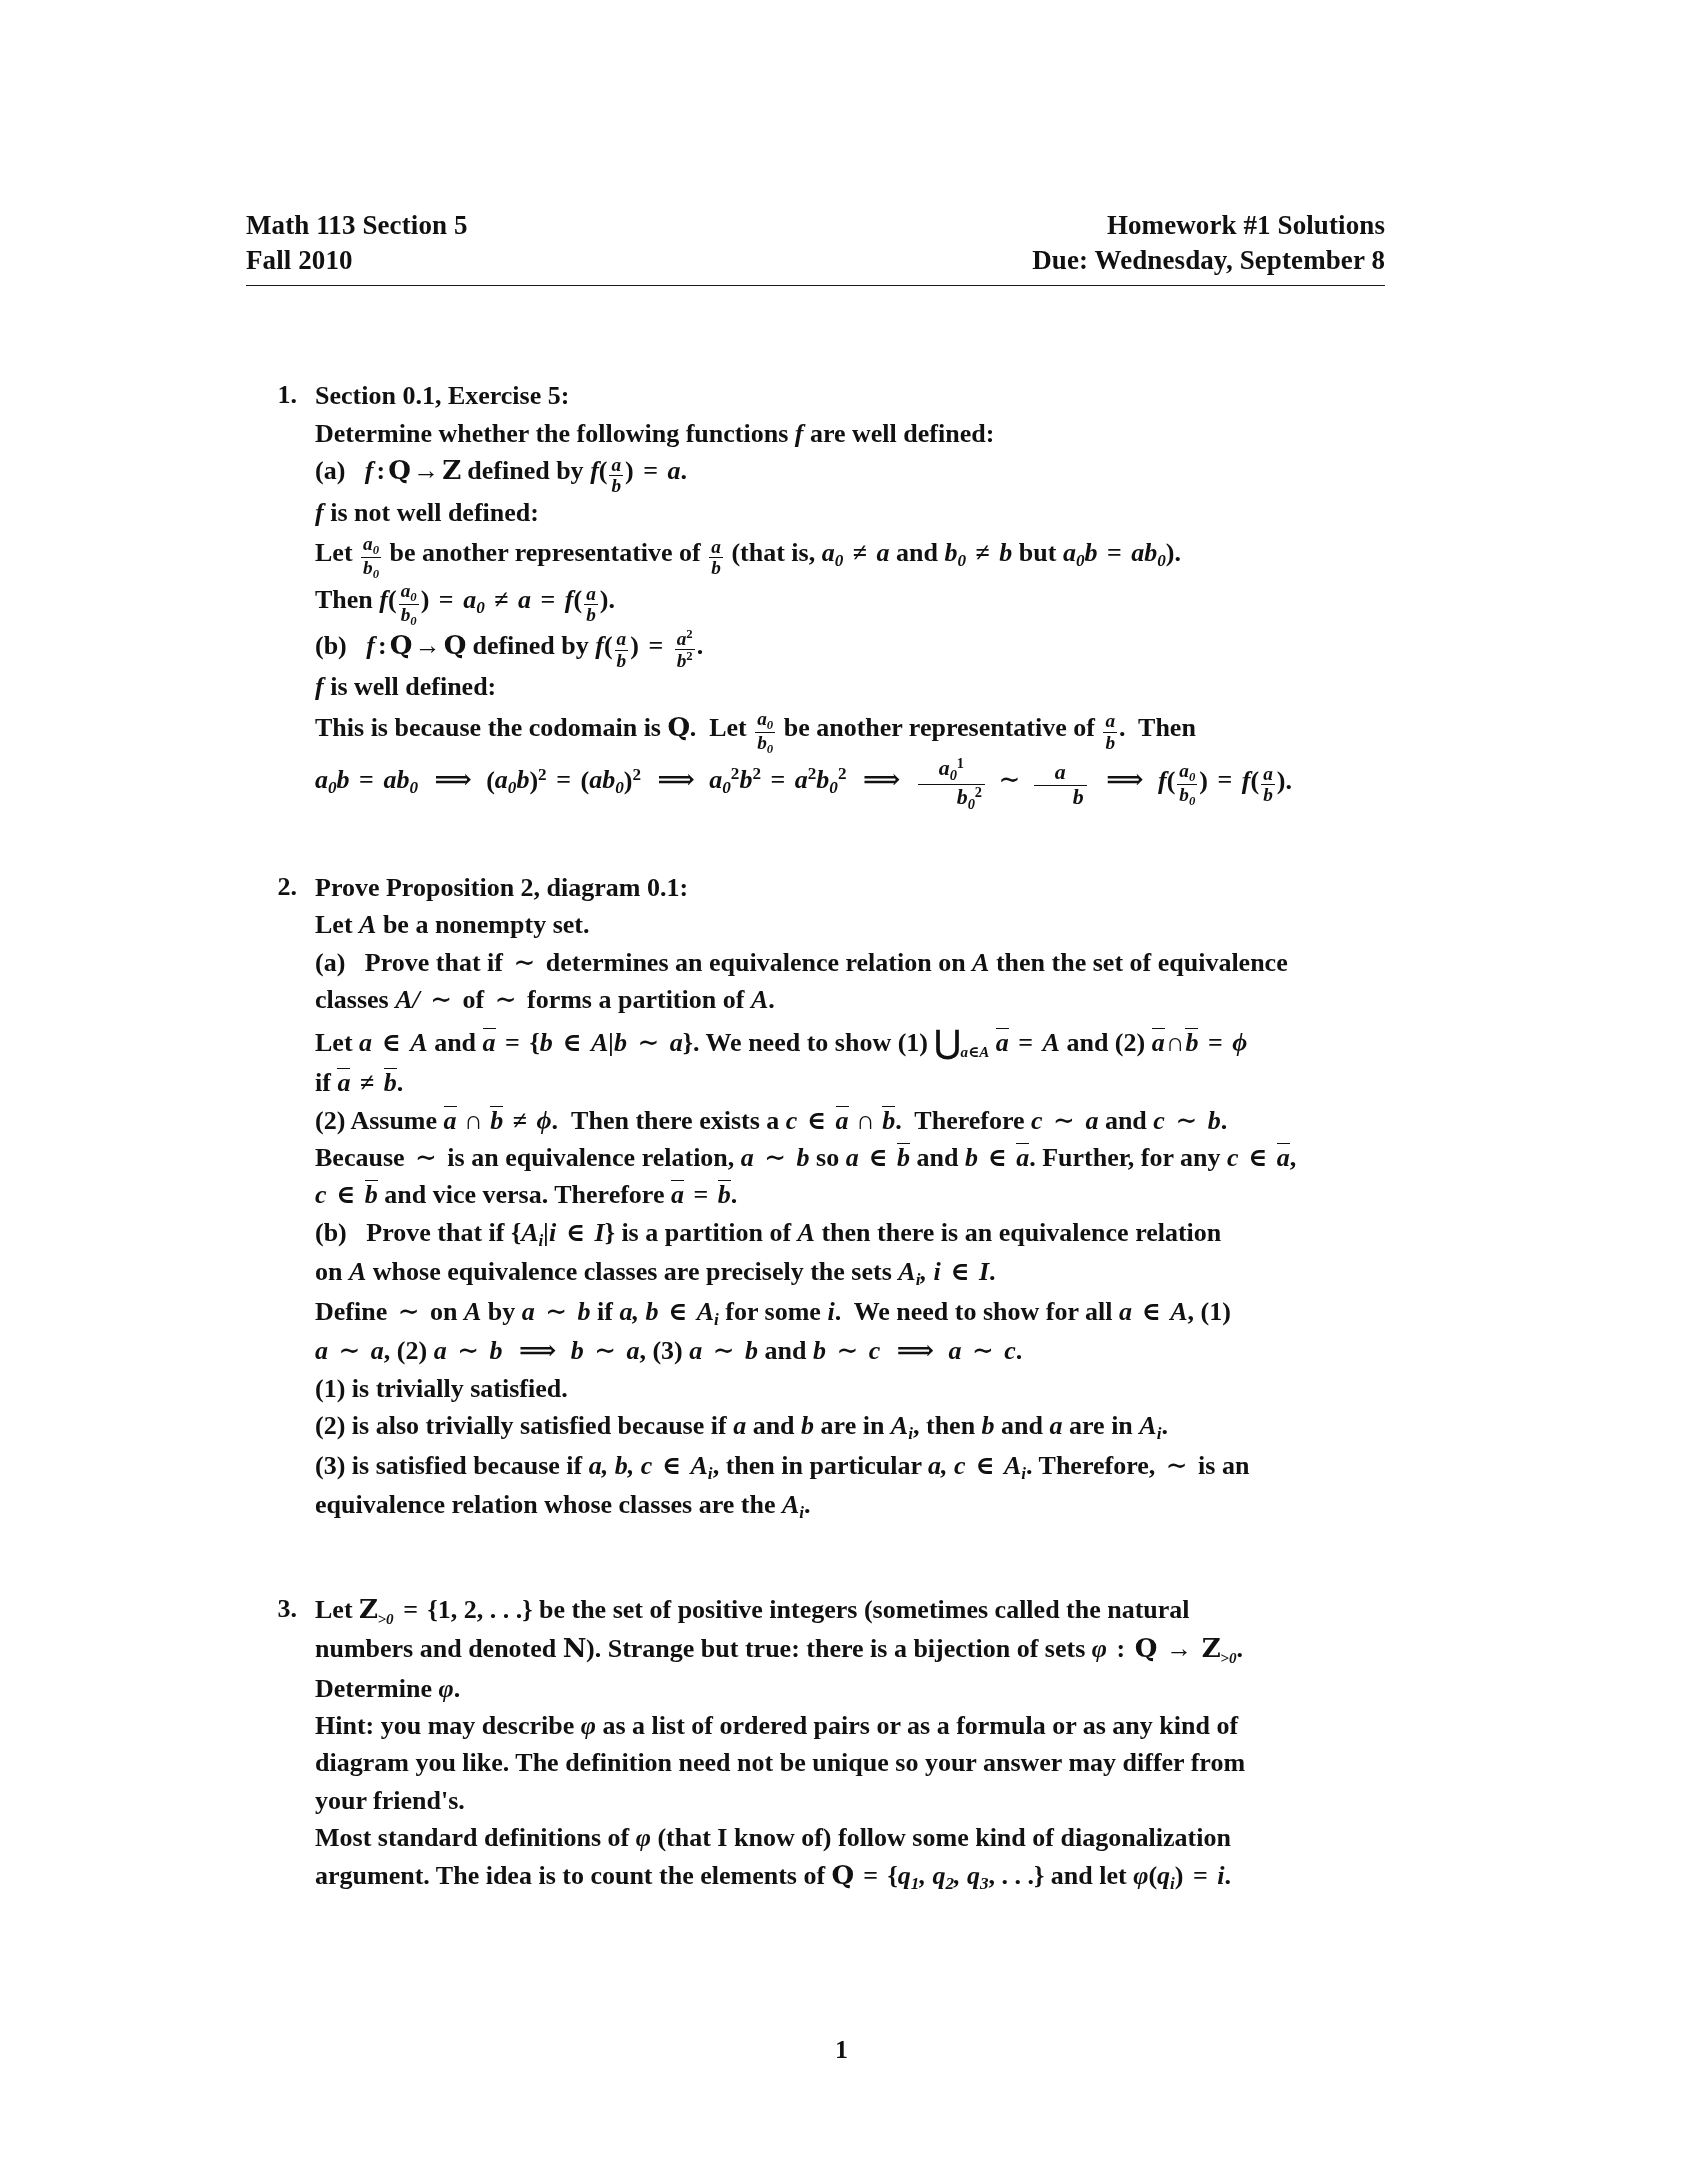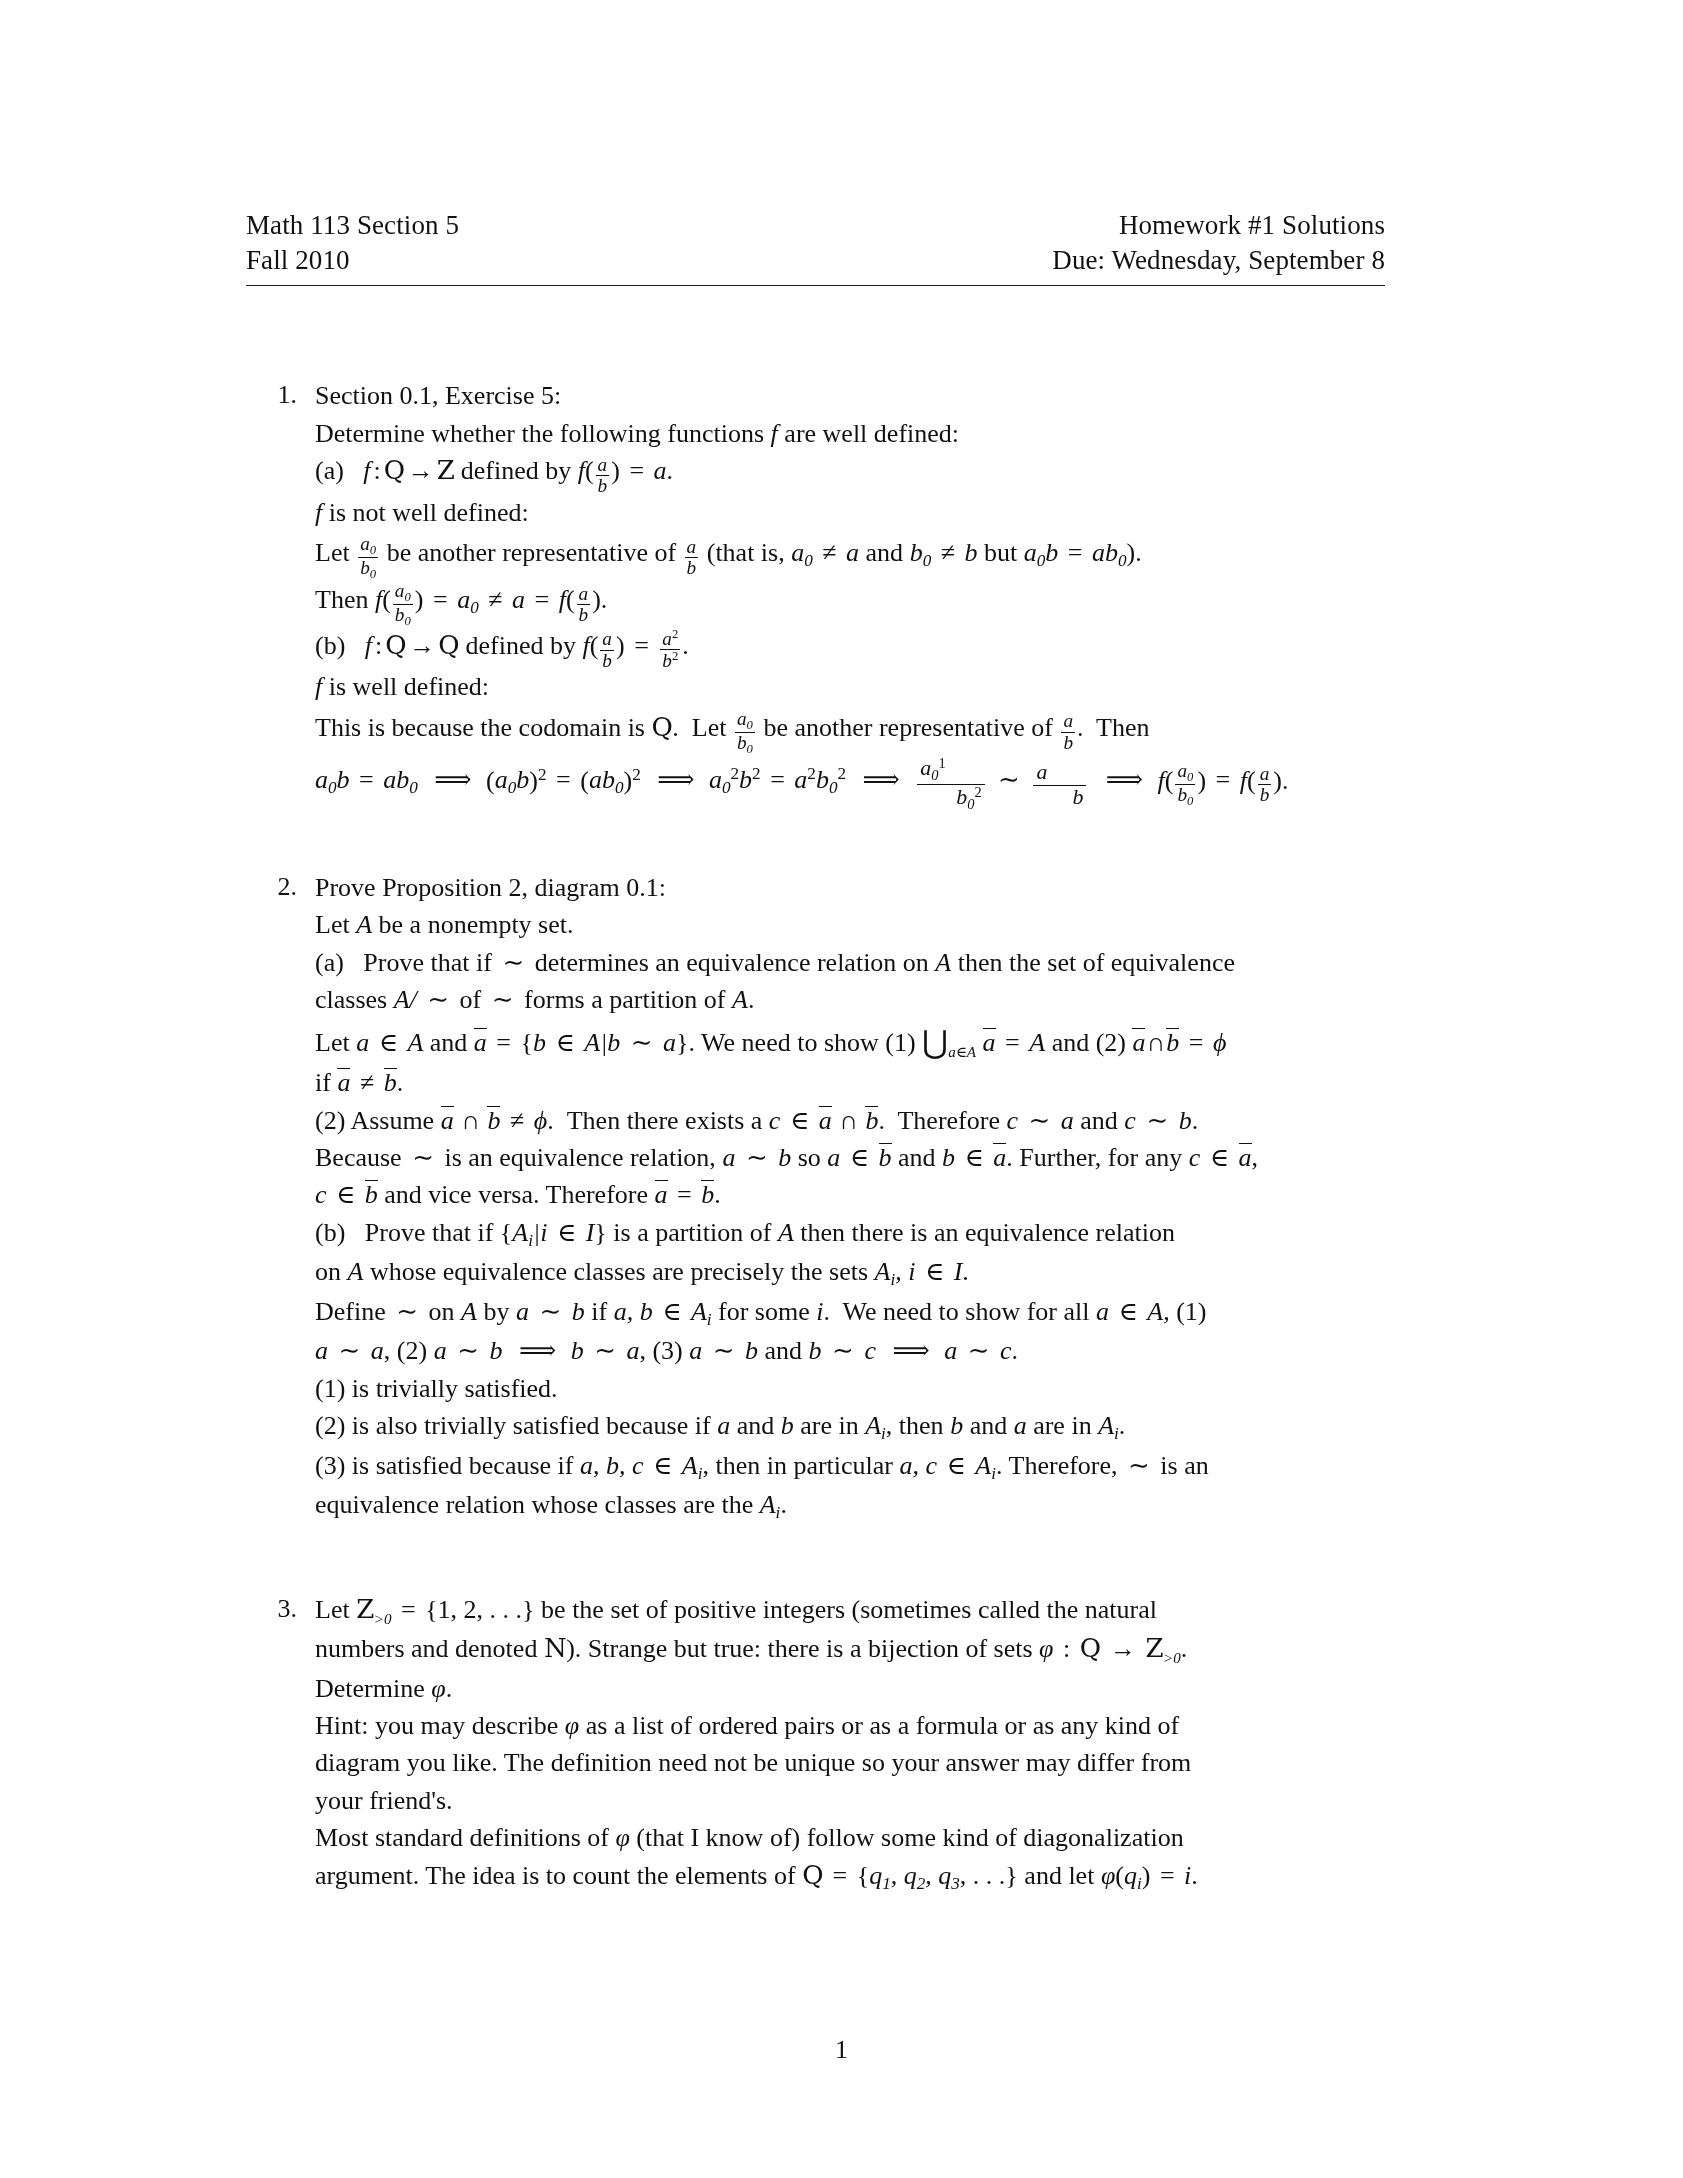--- a/index.html
+++ b/index.html
@@ -14,20 +14,21 @@
     color: #111111;
     position: relative;
     overflow: hidden;
   }
   .page {
     position: absolute;
     left: 0; top: 0;
     width: 1683px;
     height: 2178px;
     background: #fff;
+    font-weight: bold;
   }
   .content {
     position: absolute;
     left: 246px;
     top: 208px;
     width: 1139px;
   }
 
   
   .hdr {
@@ -93,20 +94,21 @@
     margin: 0 2px;
     position: relative;
     top: 0.16em;
   }
   .frac > .num { display: block; padding: 0 2px; border-bottom: 1.1px solid #111; }
   .frac > .den { display: block; padding: 0 2px; }
 
   .fracL {
     display: inline-block;
     vertical-align: -0.55em;
+    text-align: center;
     font-size: 0.84em;
     line-height: 1.08;
     margin: 0 3px;
     position: relative;
     top: 0.18em;
   }
   .fracL > .num { display: block; padding: 0 3px; border-bottom: 1.2px solid #111; }
   .fracL > .den { display: block; padding: 0 3px; margin-left: 36px; }
 
   sub { font-size: 0.66em; vertical-align: -0.28em; font-style: italic; }

